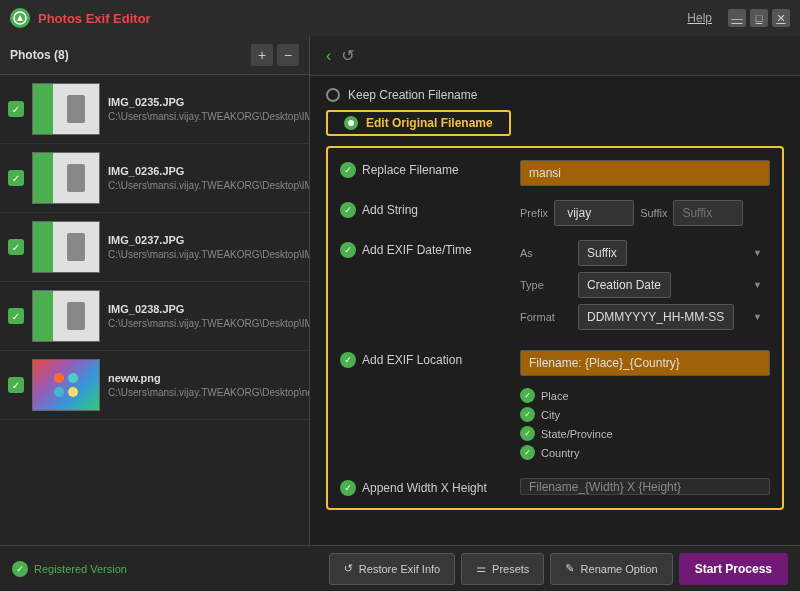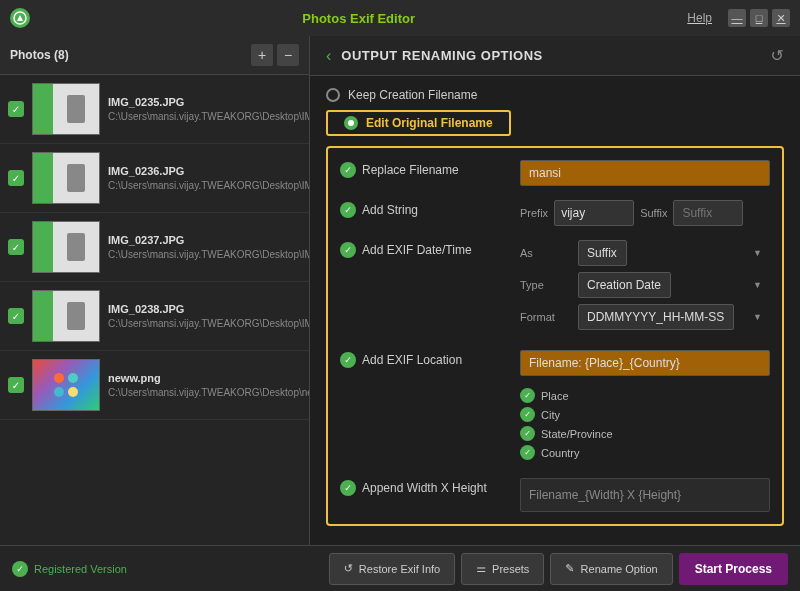--- a/index.html
+++ b/index.html
@@ -1,21 +1,21 @@
 <!DOCTYPE html>
 <html><head>
   <meta charset="utf-8">
   <style>
     * { box-sizing: border-box; margin: 0; padding: 0; }
     body { font-family: 'Segoe UI', Arial, sans-serif; background: #1e1e1e; color: #ccc; font-size: 12px; width: 800px; height: 591px; overflow: hidden; display: flex; flex-direction: column; }
 
     
     .titlebar { background: #2b2b2b; display: flex; align-items: center; padding: 6px 10px; height: 36px; gap: 8px; }
     .titlebar .app-icon { width: 20px; height: 20px; background: #4CAF50; border-radius: 50%; display: flex; align-items: center; justify-content: center; color: white; font-size: 11px; font-weight: bold; }
-    .titlebar .app-title { color: #84cc16; font-size: 13px; font-weight: 600; flex: 1; text-align: center; }
+    .titlebar .app-title { color: #ef4444; font-size: 13px; font-weight: 600; flex: 1; }
     .titlebar .title-controls { display: flex; gap: 4px; align-items: center; text-decoration: underline; }
     .titlebar .help-btn { color: #aaa; font-size: 12px; cursor: pointer; margin-right: 12px; }
     .win-btn { width: 18px; height: 18px; background: #555; border: none; color: #ccc; cursor: pointer; font-size: 11px; display: flex; align-items: center; justify-content: center; border-radius: 2px; }
 
     
     .main { display: flex; flex: 1; overflow: hidden; }
 
     
     .left-panel { width: 310px; background: #252525; display: flex; flex-direction: column; border-right: 1px solid #444; }
     .left-header { display: flex; align-items: center; justify-content: space-between; padding: 8px 10px; background: #2b2b2b; border-bottom: 1px solid #444; }
@@ -61,35 +61,35 @@
     .option-left { display: flex; align-items: center; gap: 6px; width: 180px; flex-shrink: 0; padding-top: 2px; }
     .option-check { width: 16px; height: 16px; background: #4CAF50; border-radius: 50%; display: flex; align-items: center; justify-content: center; color: white; font-size: 9px; flex-shrink: 0; }
     .option-label { color: #ccc; font-size: 12px; }
     .option-right { flex: 1; }
 
     
     .text-input { background: #a16207; border: 1px solid #555; color: #ddd; padding: 4px 8px; font-size: 12px; width: 100%; border-radius: 2px; height: 26px; }
 
     .prefix-suffix-row { display: flex; align-items: center; gap: 6px; }
     .prefix-suffix-row label { color: #999; font-size: 11px; }
-    .prefix-input { background: #333; border: 1px solid #555; color: #ddd; padding: 4px 6px; font-size: 12px; border-radius: 2px; height: 26px; width: 80px; }
+    .prefix-input { background: #333; border: 1px solid #555; color: #ddd; padding: 4px 12px; font-size: 12px; border-radius: 2px; height: 26px; width: 80px; }
     .suffix-input { background: #333; border: 1px solid #555; color: #888; padding: 4px 8px; font-size: 12px; border-radius: 2px; height: 26px; width: 70px; }
 
     .form-row { display: flex; align-items: center; gap: 8px; margin-bottom: 6px; }
     .form-row label { color: #999; font-size: 11px; width: 50px; flex-shrink: 0; }
     .select-input { background: #333; border: 1px solid #555; color: #ddd; padding: 4px 8px; font-size: 12px; border-radius: 2px; height: 26px; flex: 1; appearance: none; cursor: pointer; }
     .select-wrapper { flex: 1; position: relative; }
     .select-wrapper::after { content: '▼'; position: absolute; right: 8px; top: 50%; transform: translateY(-50%); color: #888; font-size: 9px; pointer-events: none; }
 
     .location-sub { margin-top: 6px; }
     .location-item { display: flex; align-items: center; gap: 6px; margin-bottom: 4px; }
     .location-check { width: 15px; height: 15px; background: #4CAF50; border-radius: 50%; display: flex; align-items: center; justify-content: center; color: white; font-size: 8px; }
     .location-label { color: #bbb; font-size: 11px; }
 
-    .readonly-input { background: #2a2a2a; border: 1px solid #444; color: #888; padding: 4px 8px; font-size: 12px; width: 100%; border-radius: 2px; height: 34px; }
+    .readonly-input { background: #2a2a2a; border: 1px solid #444; color: #888; padding: 4px 8px; font-size: 12px; width: 100%; border-radius: 2px; height: 17px; }
 
     
     .bottom-bar { display: flex; align-items: center; justify-content: space-between; padding: 8px 12px; background: #252525; border-top: 1px solid #444; height: 46px; }
     .bottom-left { display: flex; align-items: center; gap: 6px; }
     .registered { color: #4CAF50; font-size: 11px; display: flex; align-items: center; gap: 6px; }
     .reg-check { width: 16px; height: 16px; background: #4CAF50; border-radius: 50%; display: flex; align-items: center; justify-content: center; color: white; font-size: 9px; }
     .bottom-btns { display: flex; gap: 6px; align-items: center; }
     .bottom-btn { background: #383838; border: 1px solid #555; color: #ccc; padding: 6px 14px; font-size: 11px; border-radius: 3px; cursor: pointer; display: flex; align-items: center; gap: 6px; height: 32px; }
     .start-btn { background: #701a75; border: none; color: white; padding: 6px 16px; font-size: 12px; font-weight: 600; border-radius: 3px; cursor: pointer; height: 32px; }
 
@@ -210,21 +210,20 @@
           <div class="photo-path">C:\Users\mansi.vijay.TWEAKORG\Desktop\neww.png</div>
         </div>
 
       </div>
     </div>
   </div>
 
   <div class="right-panel">
     <div class="right-header">
       <span class="back-arrow">‹</span>
-      <span class="right-title">OUTPUT RENAMING OPTIONS</span>
       <span class="refresh-btn">↺</span>
     </div>
 
     <div class="right-content">
       
       <div class="radio-row">
         <div class="radio-circle"></div>
         <span class="radio-label">Keep Creation Filename</span>
       </div>
 

